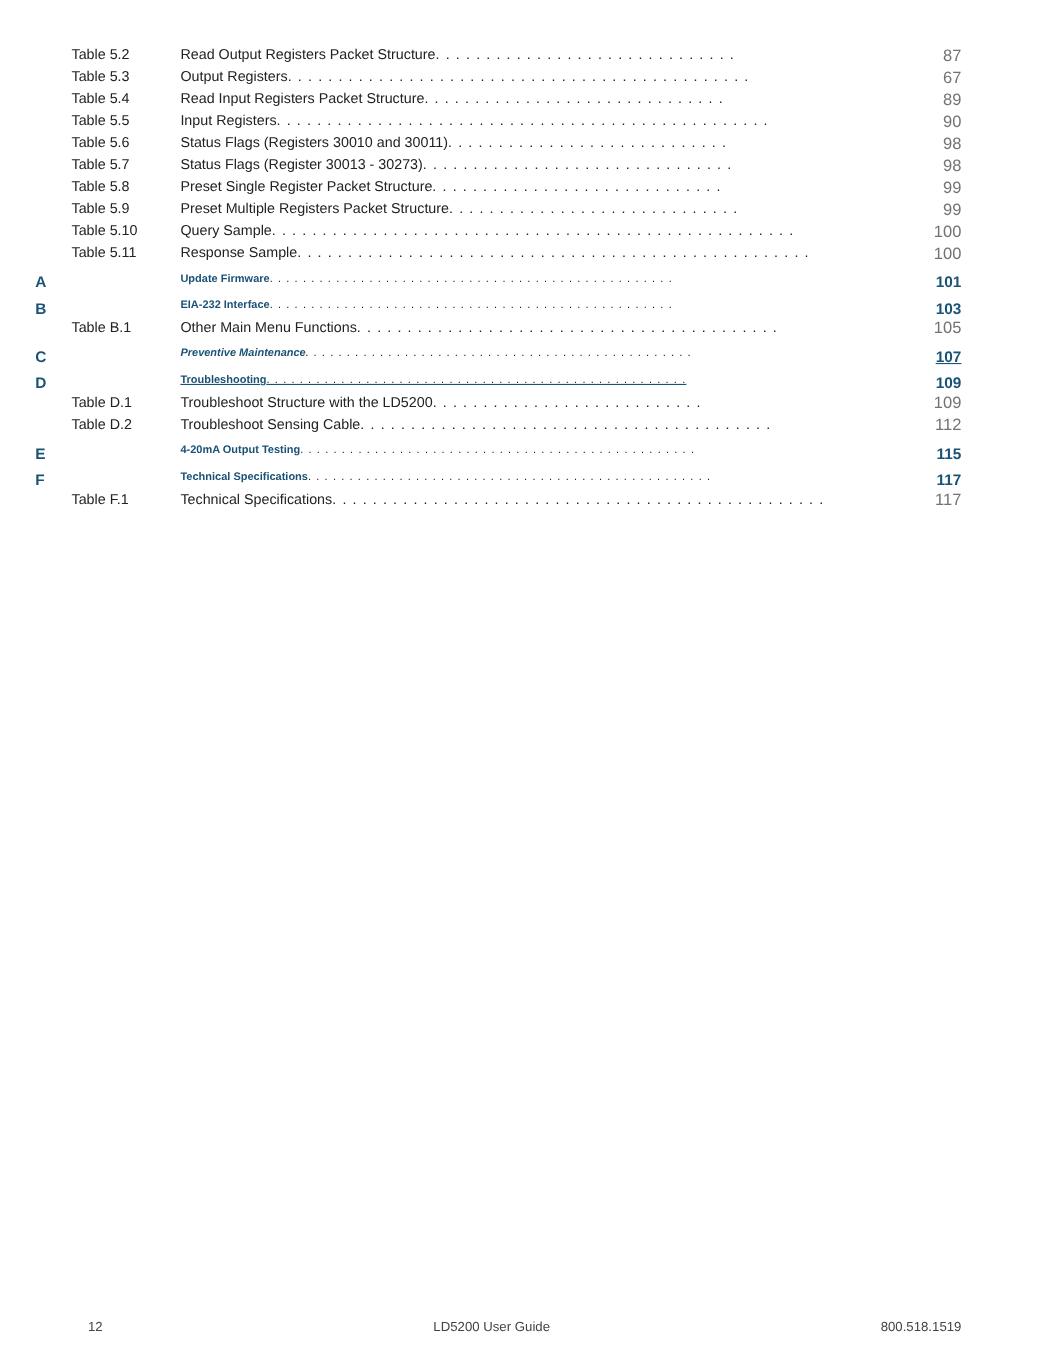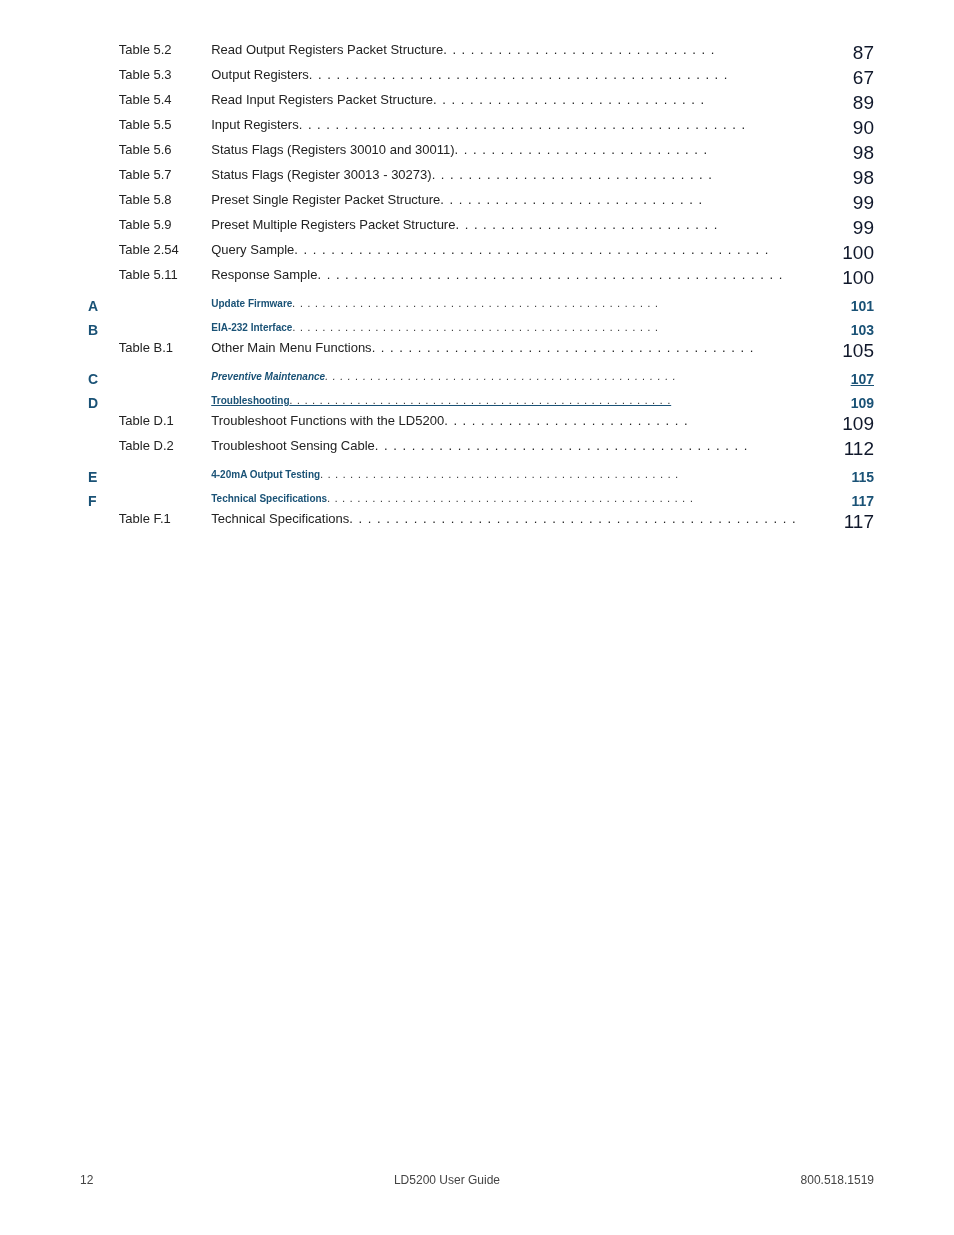--- a/index.html
+++ b/index.html
@@ -14,21 +14,21 @@
       font-size: 13px;
       color: #222;
       width: 954px;
       min-height: 1235px;
       position: relative;
     }
 
     .page {
       width: 954px;
       min-height: 1235px;
-      padding: 40px 80px 60px 88px;
+      padding: 40px 80px 60px 32px;
       position: relative;
     }
 
     .toc-table {
       width: 100%;
       border-collapse: collapse;
     }
 
     .toc-table td {
       padding: 1.5px 0;
@@ -87,33 +87,33 @@
       color: #222;
       font-size: 13px;
     }
 
     .subsection-title {
       color: #222;
       font-size: 13px;
     }
 
     .subsection-page {
-      color: #0f172a;
-      font-size: 19px;
+      color: #737373;
+      font-size: 15px;
       font-weight: normal;
     }
 
     .row-gap td {
       padding-top: 4px;
       padding-bottom: 0;
     }
 
     .footer {
       position: absolute;
-      bottom: 48px;
+      bottom: 22px;
       left: 80px;
       right: 80px;
       display: flex;
       justify-content: space-between;
       align-items: center;
       font-size: 12px;
       color: #444;
     }
 
     .footer-center {
@@ -187,21 +187,21 @@
       <tr>
         <td class="col-label"></td>
         <td class="col-id subsection-id">Table 5.9</td>
         <td class="col-title subsection-title">
           <span>Preset Multiple Registers Packet Structure</span><span class="dots">. . . . . . . . . . . . . . . . . . . . . . . . . . . . .</span>
         </td>
         <td class="col-page subsection-page">99</td>
       </tr>
       <tr>
         <td class="col-label"></td>
-        <td class="col-id subsection-id">Table 2.54</td>
+        <td class="col-id subsection-id">Table 5.10</td>
         <td class="col-title subsection-title">
           <span>Query Sample</span><span class="dots">. . . . . . . . . . . . . . . . . . . . . . . . . . . . . . . . . . . . . . . . . . . . . . . . . . . .</span>
         </td>
         <td class="col-page subsection-page">100</td>
       </tr>
       <tr>
         <td class="col-label"></td>
         <td class="col-id subsection-id">Table 5.11</td>
         <td class="col-title subsection-title">
           <span>Response Sample</span><span class="dots">. . . . . . . . . . . . . . . . . . . . . . . . . . . . . . . . . . . . . . . . . . . . . . . . . . .</span>
@@ -249,21 +249,21 @@
         <td class="col-id" style="padding-top:8px;"></td>
         <td class="col-title section-title" style="padding-top:8px;text-decoration:underline;">
           <span>Troubleshooting</span><span class="dots" style="font-weight:normal;">. . . . . . . . . . . . . . . . . . . . . . . . . . . . . . . . . . . . . . . . . . . . . . . . . . .</span>
         </td>
         <td class="col-page section-page" style="padding-top:8px;">109</td>
       </tr>
       <tr>
         <td class="col-label"></td>
         <td class="col-id subsection-id">Table D.1</td>
         <td class="col-title subsection-title">
-          <span>Troubleshoot Functions with the LD5200</span><span class="dots">. . . . . . . . . . . . . . . . . . . . . . . . . . .</span>
+          <span>Troubleshoot Structure with the LD5200</span><span class="dots">. . . . . . . . . . . . . . . . . . . . . . . . . . .</span>
         </td>
         <td class="col-page subsection-page">109</td>
       </tr>
       <tr>
         <td class="col-label"></td>
         <td class="col-id subsection-id">Table D.2</td>
         <td class="col-title subsection-title">
           <span>Troubleshoot Sensing Cable</span><span class="dots">. . . . . . . . . . . . . . . . . . . . . . . . . . . . . . . . . . . . . . . . .</span>
         </td>
         <td class="col-page subsection-page">112</td>

